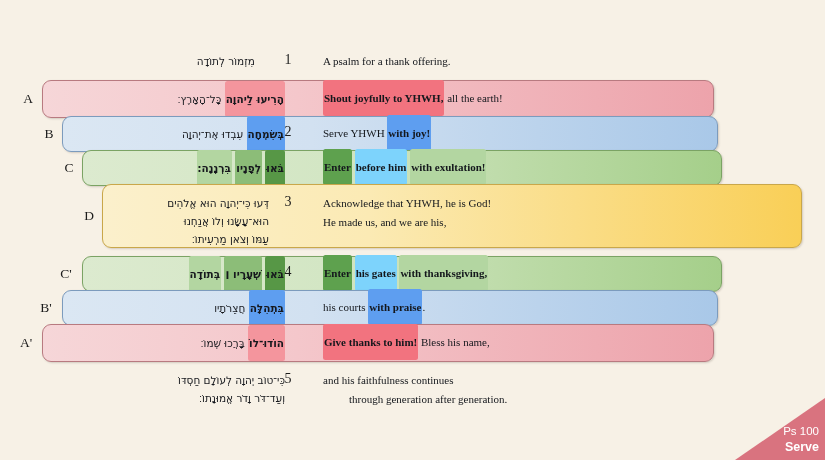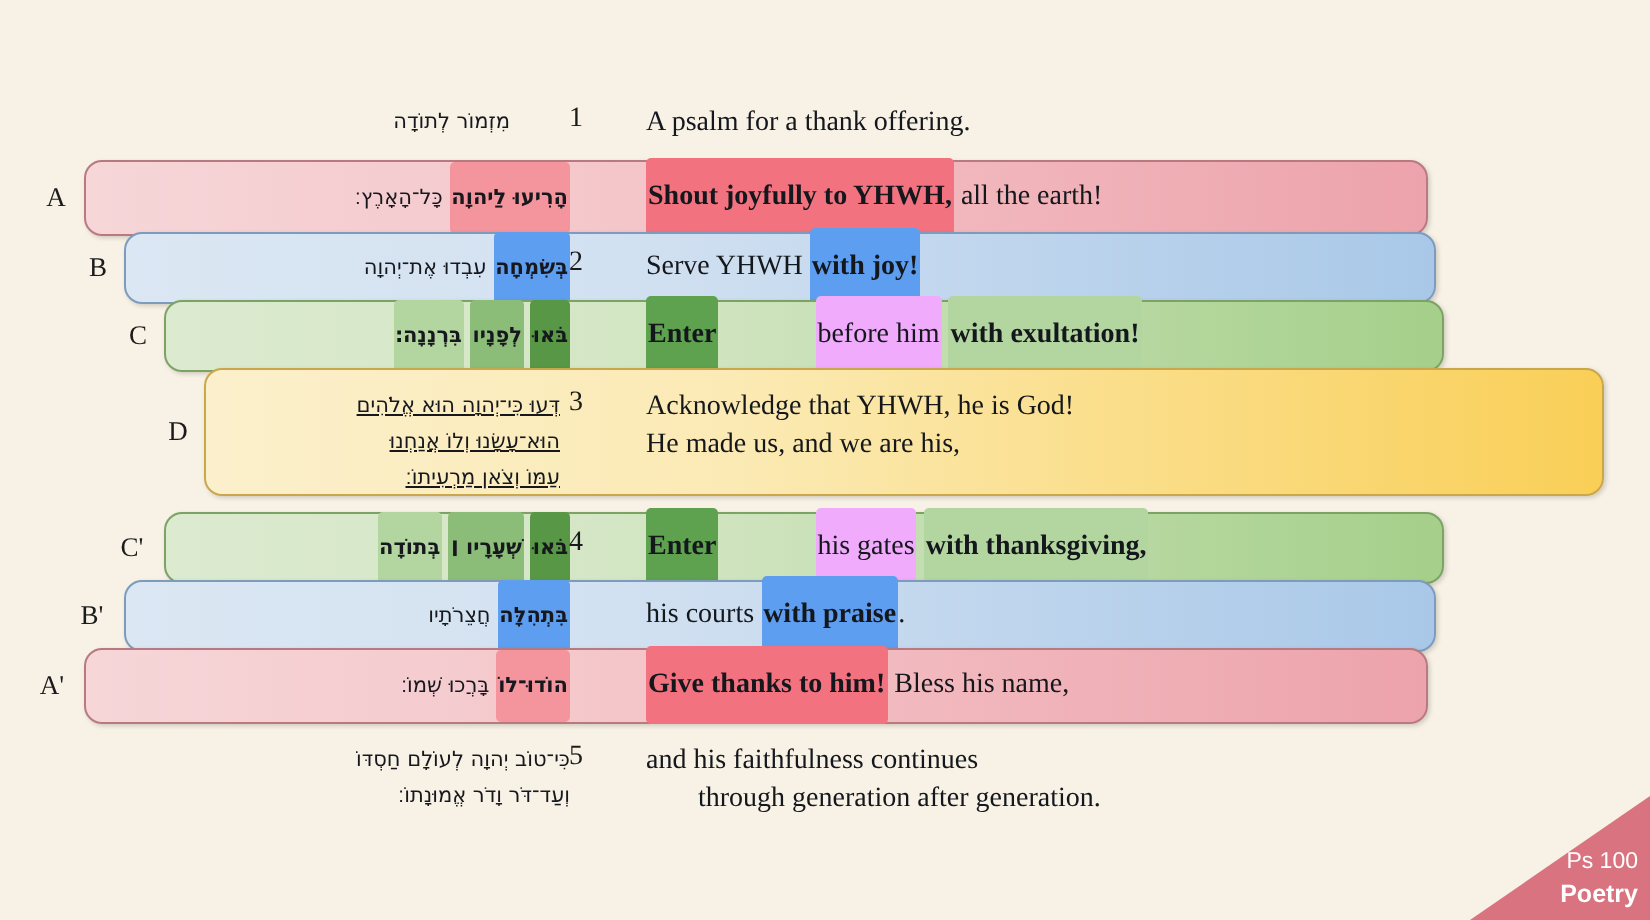--- a/index.html
+++ b/index.html
@@ -54,21 +54,21 @@
     position: absolute;
     font-size: 14px;
     color: #1b1b1b;
     text-align: center;
     width: 16px;
     font-family: "Liberation Serif", serif;
   }
 
   .eng {
     position: absolute;
-    font-size: 14px;
+    font-size: 11px;
     color: #14171c;
     line-height: 19px;
     font-family: "Liberation Serif", serif;
     white-space: nowrap;
   }
   .eng .ln { display: block; white-space: nowrap; }
   .eng .indent { padding-left: 26px; }
 
   
   .box {
@@ -92,21 +92,21 @@
     text-align: center;
     width: 22px;
   }
 
   
   .hl { border-radius: 2.5px; padding: 12px 1px; }
   .hl-red-strong  { background: #f2737f; font-weight: bold; }
   .hl-red-soft    { background: #f4959d; font-weight: bold; }
   .hl-blue-strong { background: #5e9ef0; font-weight: bold; }
   .hl-green-1     { background: #5ea14e; font-weight: bold; }
-  .hl-green-2     { background: #f0abfc; font-weight: normal; margin-left: 45px; }
+  .hl-green-2     { background: #7dd3fc; font-weight: bold; }
   .hl-green-3     { background: #b3d6a1; font-weight: bold; }
   .hl-green-heb1  { background: #579746; font-weight: bold; }
   .hl-green-heb2  { background: #8cbd78; font-weight: bold; }
   .hl-green-heb3  { background: #b3d6a1; font-weight: bold; }
 
   
   .ribbon {
     position: absolute;
     right: 0;
     bottom: 0;
@@ -166,21 +166,21 @@
   <div class="vnum" style="left:280px; top:124px;">2</div>
   <div class="eng" style="left:323px; top:124px;"><span>Serve YHWH </span><span class="hl hl-blue-strong">with joy!</span></div>
 
   <div class="box green" style="left:82px; top:150px; width:640px; height:36px;"></div>
   <div class="rowlabel" style="left:58px; top:160px;">C</div>
   <div class="heb" style="left:172px; top:159px; width:113px;"><span class="hl hl-green-heb1">בֹּאוּ</span> <span class="hl hl-green-heb2">לְפָנָיו</span> <span class="hl hl-green-heb3">בִּרְנָנָה׃</span></div>
   <div class="eng" style="left:323px; top:158px;"><span class="hl hl-green-1">Enter</span> <span class="hl hl-green-2">before him</span> <span class="hl hl-green-3">with exultation!</span></div>
 
   <div class="box yellow" style="left:102px; top:184px; width:700px; height:64px;"></div>
   <div class="rowlabel" style="left:78px; top:208px;">D</div>
-  <div class="heb multi" style="left:145px; top:194px; width:135px;text-decoration:underline;">
+  <div class="heb multi" style="left:134px; top:194px; width:135px;">
     <div>דְּעוּ כִּי־יְהוָה הוּא אֱלֹהִים</div>
     <div>הוּא־עָשָׂנוּ וְלוֹ אֲנַחְנוּ</div>
     <div>עַמּוֹ וְצֹאן מַרְעִיתוֹ׃</div>
   </div>
   <div class="vnum" style="left:280px; top:194px;">3</div>
   <div class="eng" style="left:323px; top:194px;">
     <span class="ln">Acknowledge that YHWH, he is God!</span>
     <span class="ln">He made us, and we are his,</span>
   </div>
 
@@ -206,16 +206,16 @@
   </div>
   <div class="vnum" style="left:280px; top:371px;">5</div>
   <div class="eng" style="left:323px; top:371px;">
     <span class="ln">and his faithfulness continues</span>
     <span class="ln indent">through generation after generation.</span>
   </div>
 
   <div class="ribbon">
     <div class="tri"></div>
     <div class="lbl">Ps 100</div>
-    <div class="lbl2">Poetry</div>
+    <div class="lbl2">Serve</div>
   </div>
 
 </div>
 
 </body></html>

